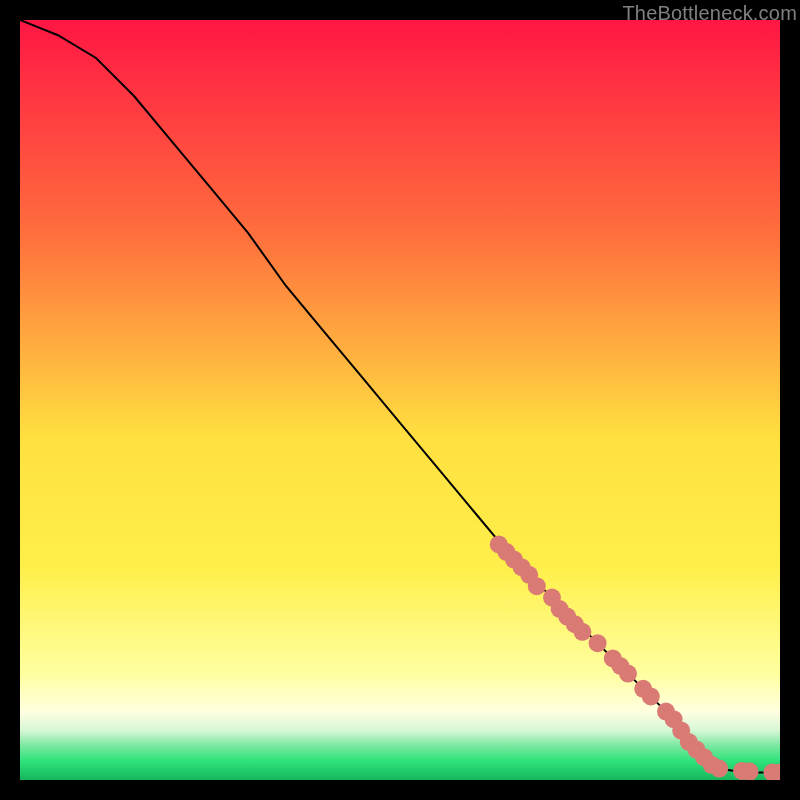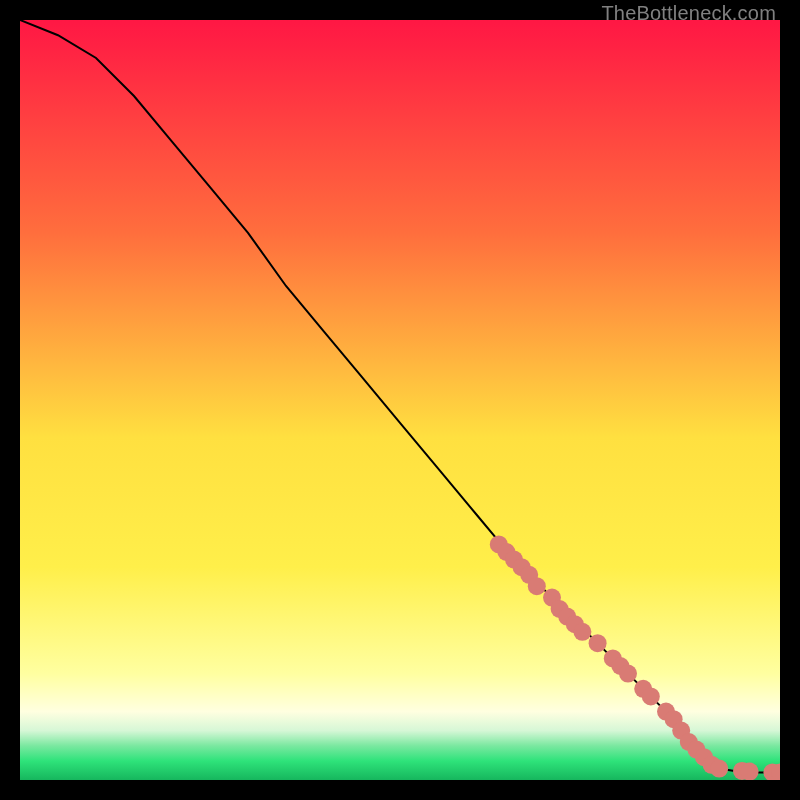--- a/index.html
+++ b/index.html
@@ -22,21 +22,21 @@
   .plot {
     position: absolute;
     left: 20px;
     top: 20px;
     width: 760px;
     height: 760px;
   }
   .attribution {
     position: absolute;
     top: 2px;
-    right: 24px;
+    right: 3px;
     color: #808080;
     font-size: 20px;
     font-weight: 500;
     letter-spacing: 0.2px;
   }
 </style>
 </head>
 <body>
 
 <div class="frame">

